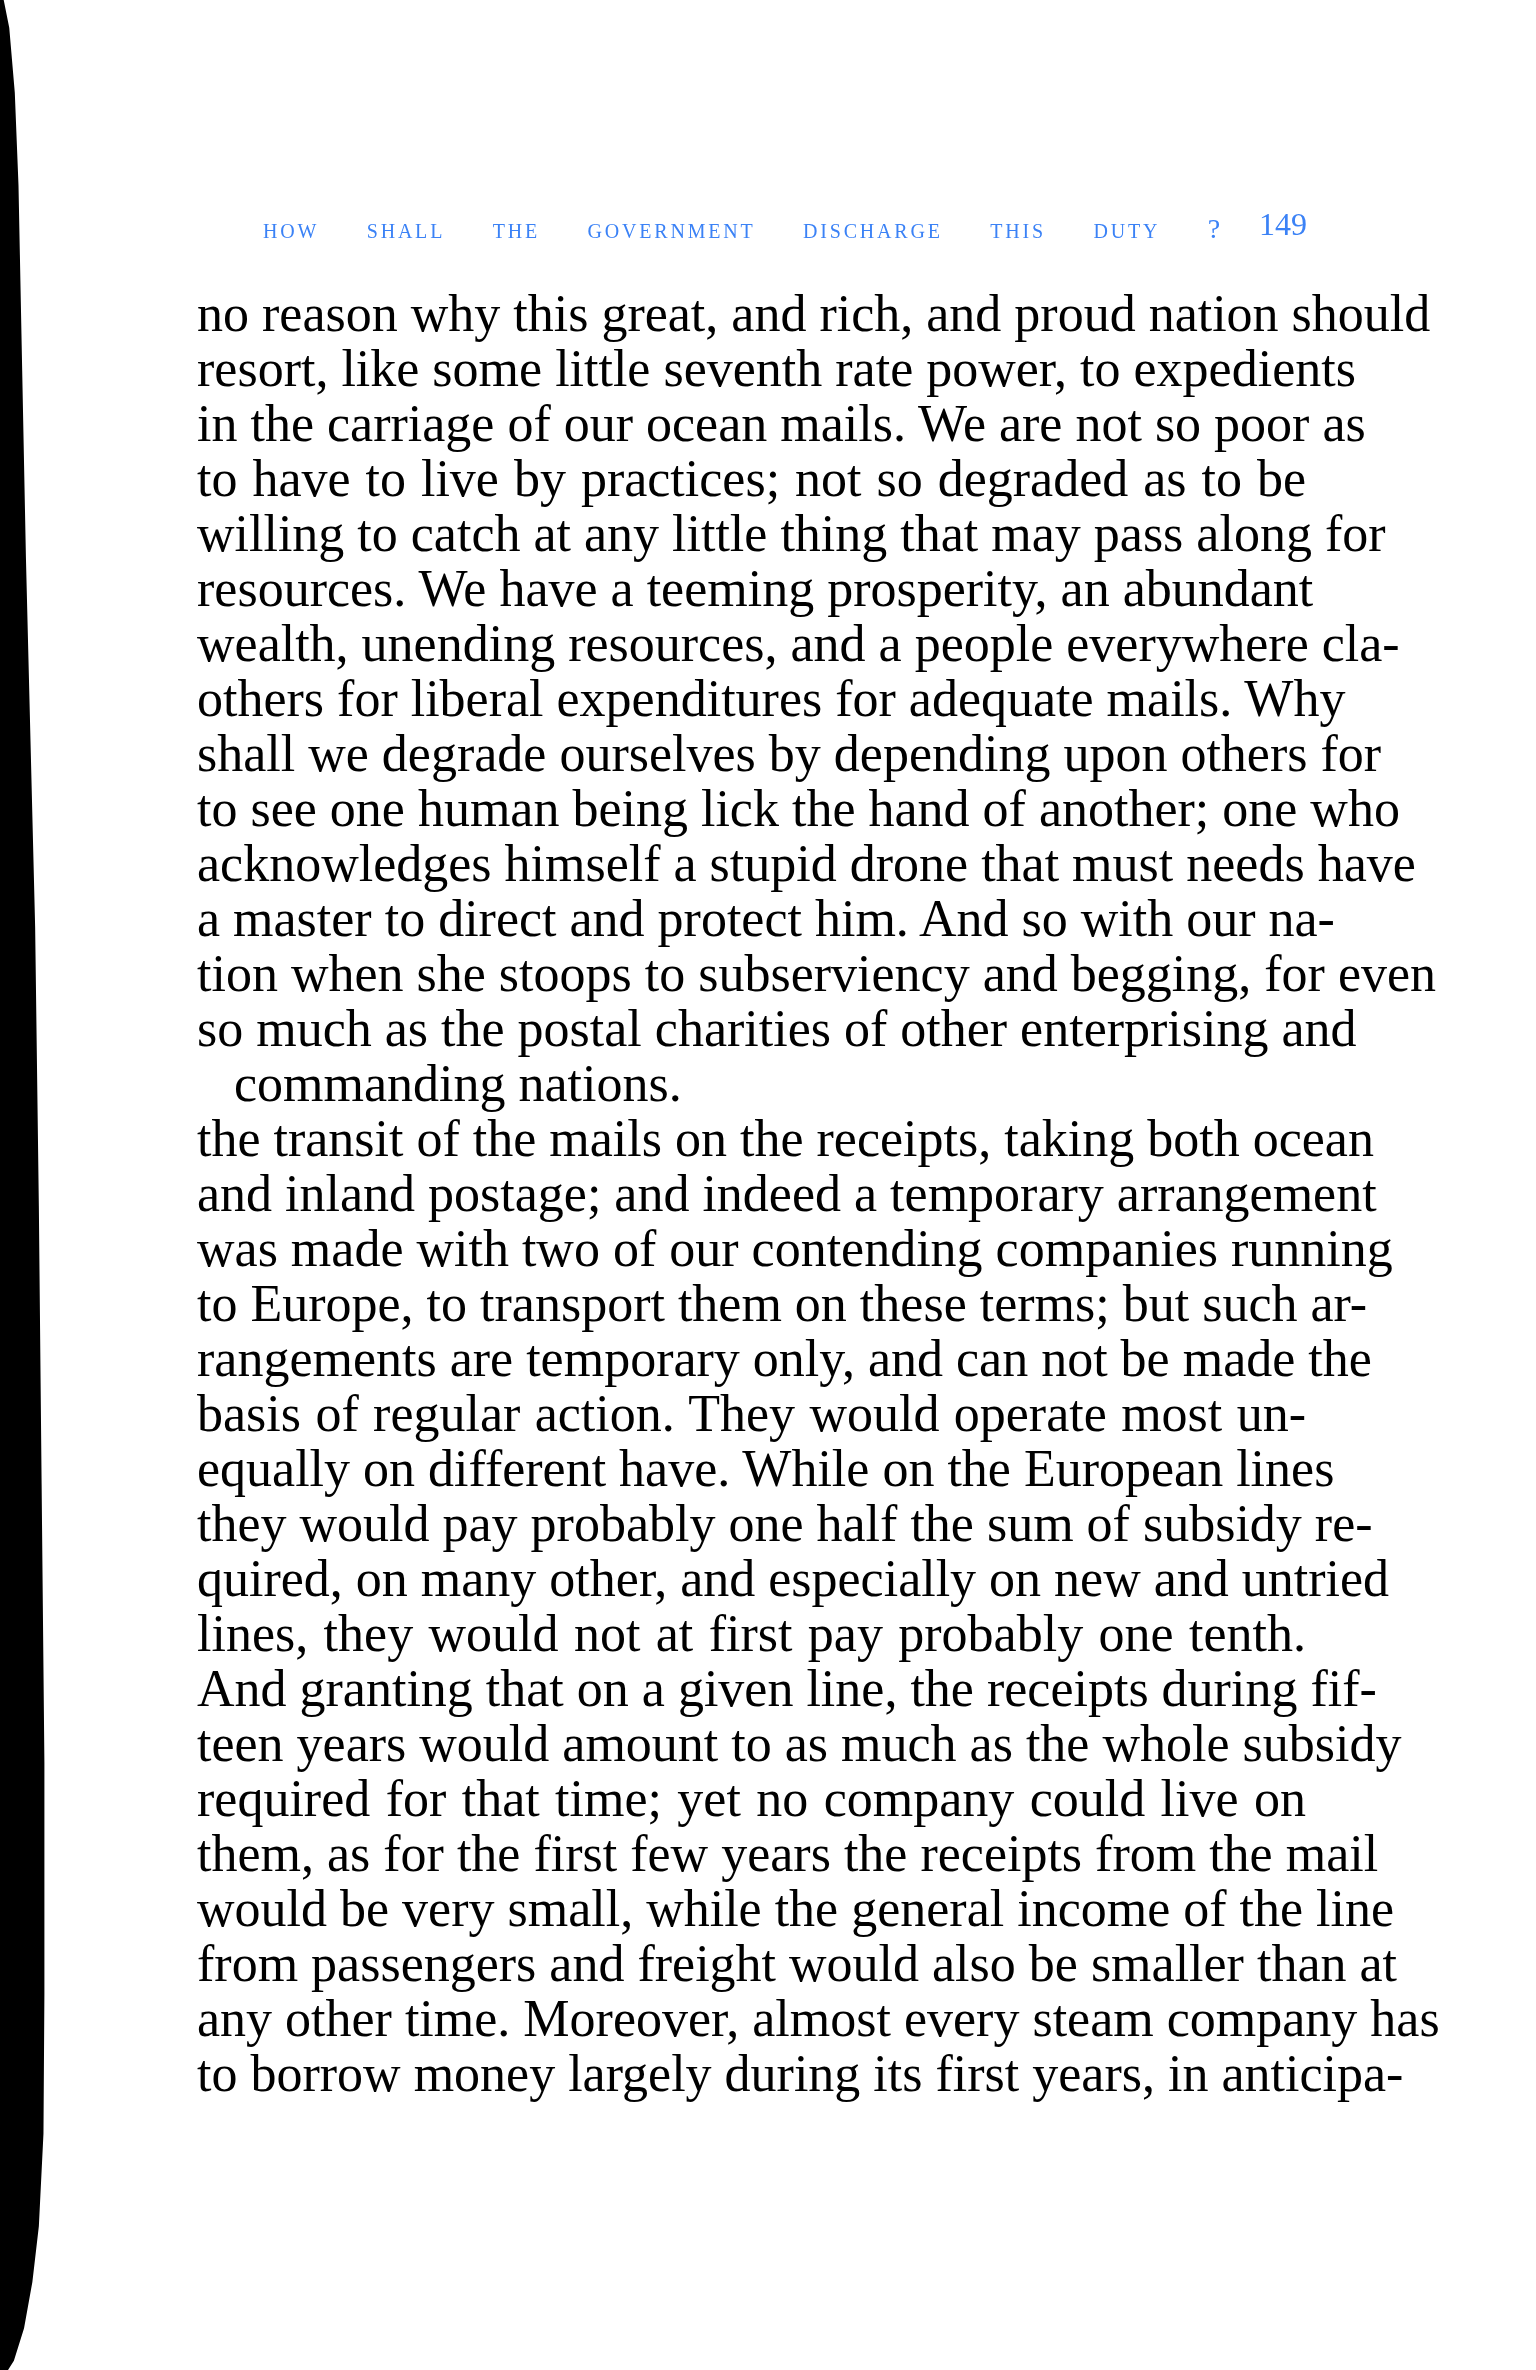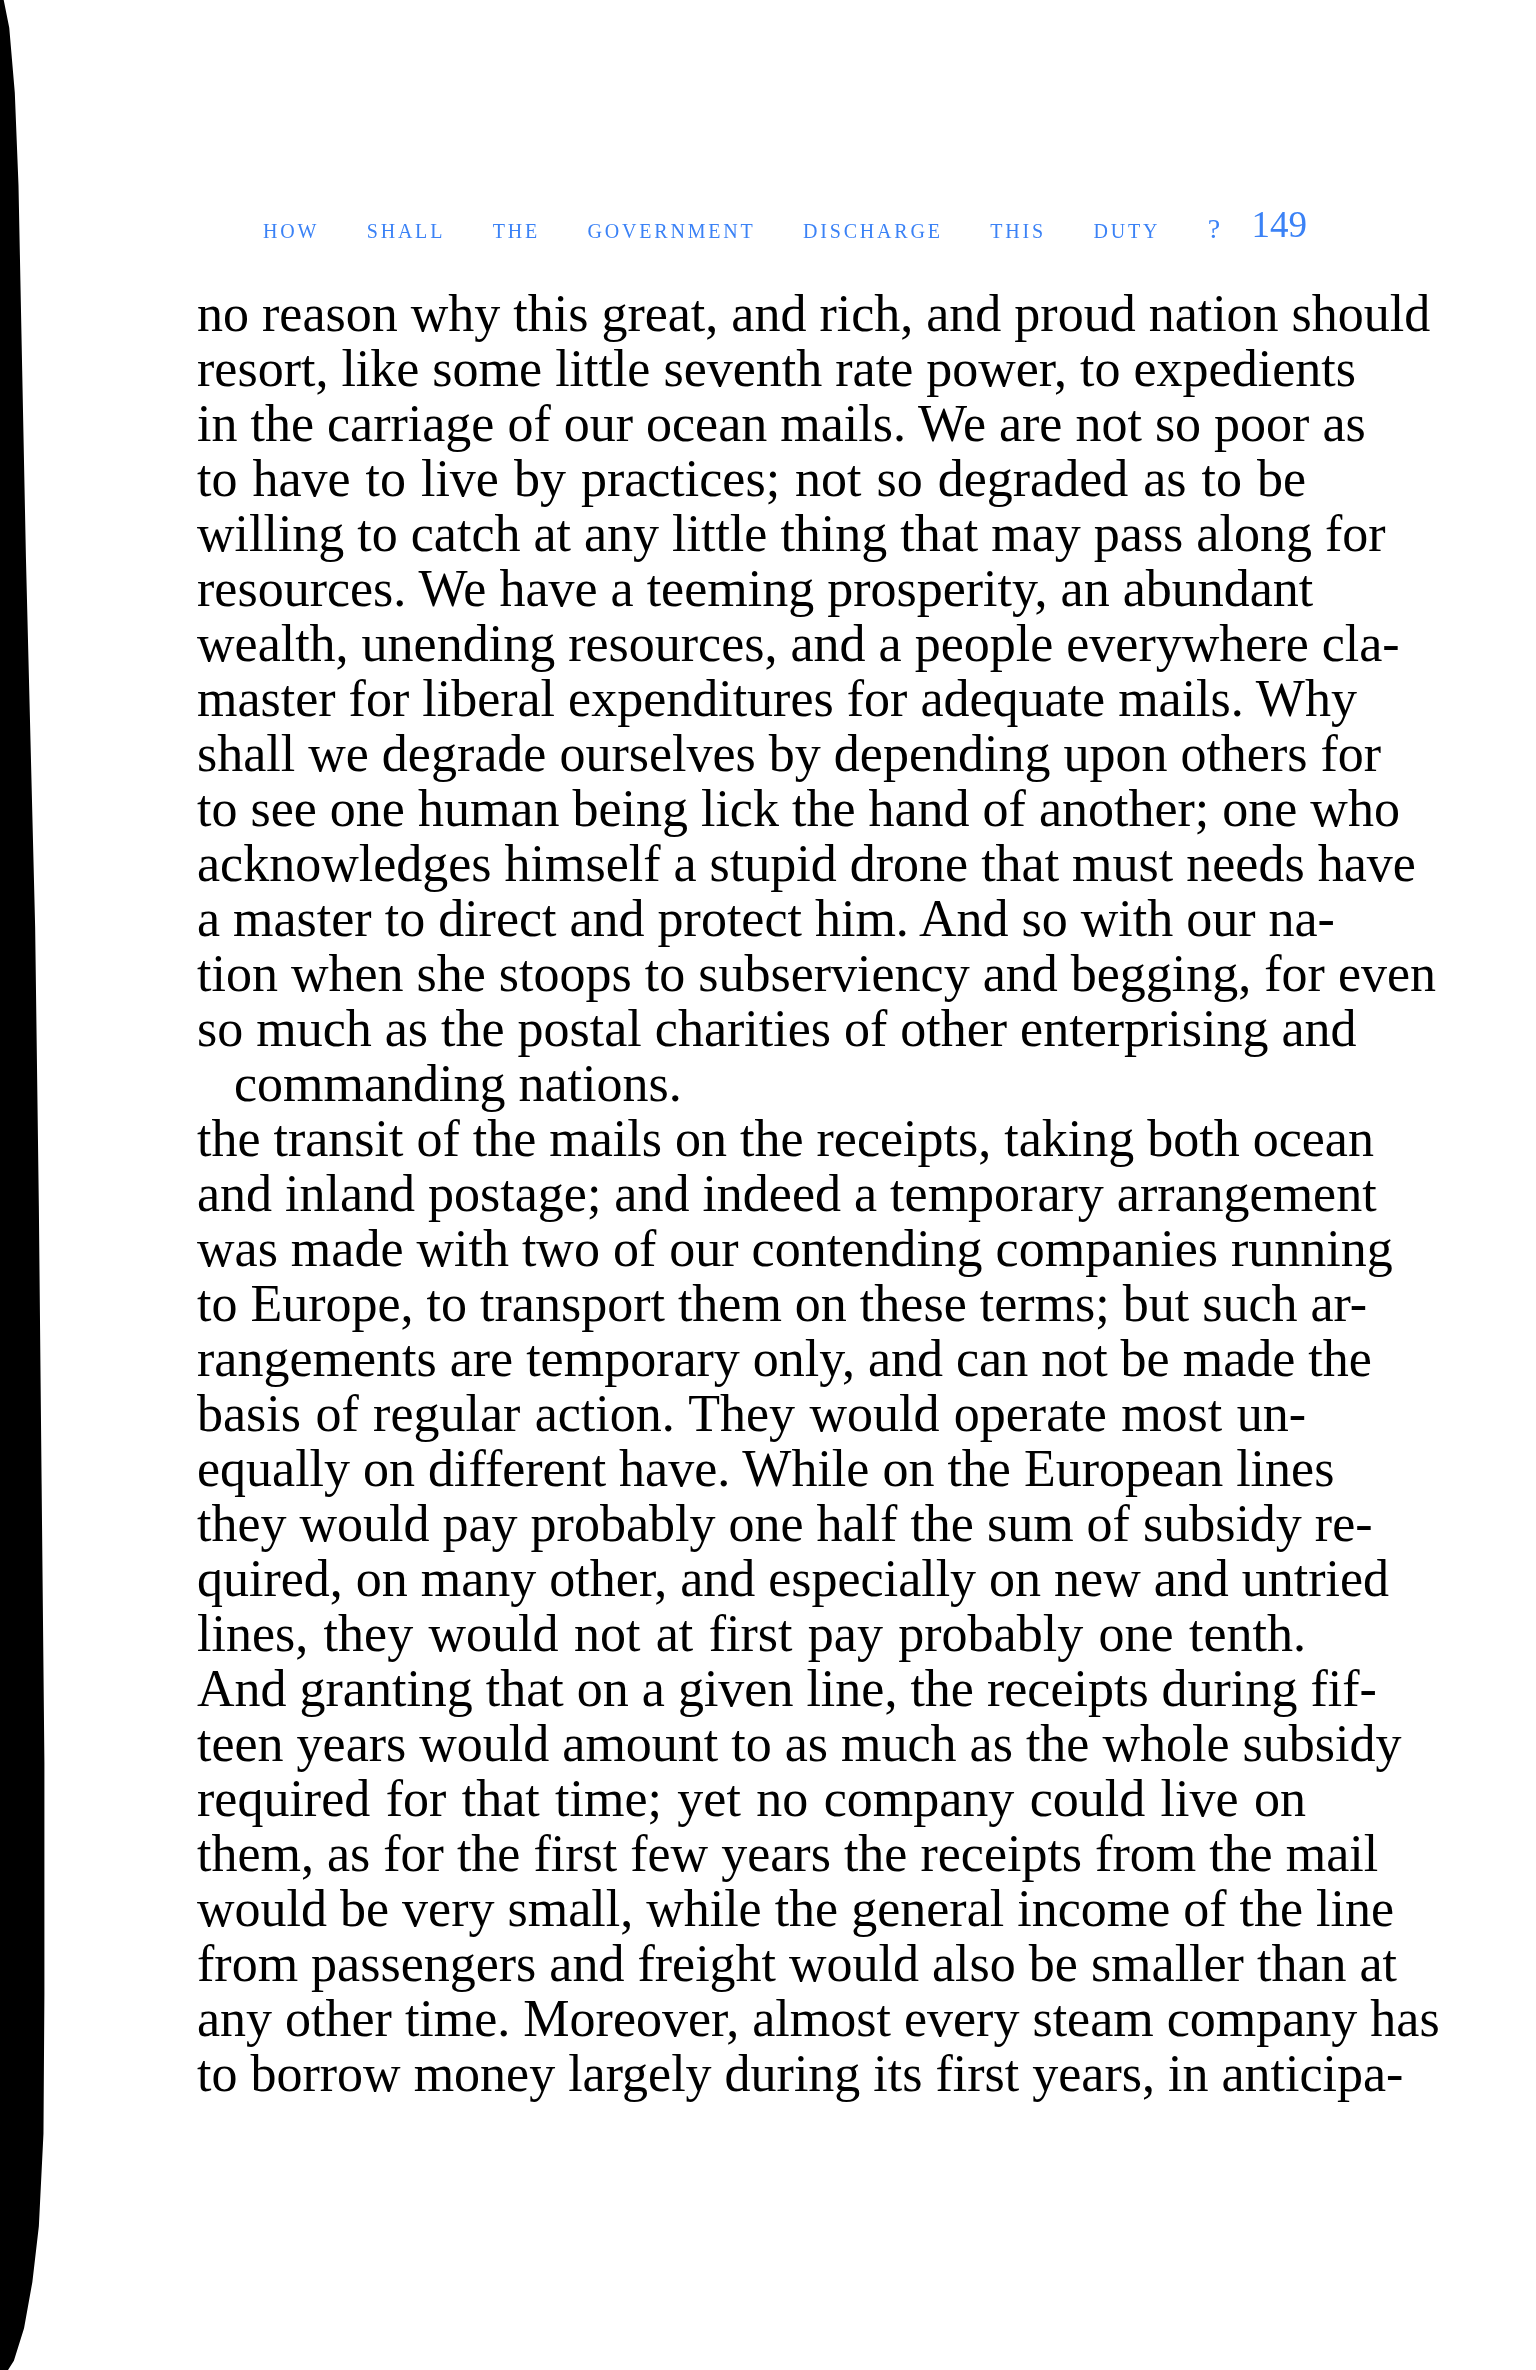--- a/index.html
+++ b/index.html
@@ -9,21 +9,21 @@
     position: absolute; left: 263px; top: 206px; width: 1044px; height: 37px;
     font-family: "Liberation Serif", "DejaVu Serif", serif; color: #3b82f6;
   }
   .running-title {
     position: absolute; left: 0; top: 7.4px; width: 960px;
     font-size: 28px; letter-spacing: 2.8px; font-variant: small-caps;
     text-transform: lowercase; white-space: nowrap;
     text-align: justify; text-align-last: justify;
   }
   .page-number {
-    position: absolute; right: 0; top: 0; font-size: 37px; line-height: 37px;
+    position: absolute; right: 0; top: 0; font-size: 32px; line-height: 37px;
   }
   .body-text {
     position: absolute; left: 197px; top: 286px; width: 1109px;
     font-family: "Liberation Serif", "DejaVu Serif", serif;
     font-size: 52px; line-height: 55px; color: #000;
   }
   .line {
     display: block; white-space: nowrap;
     text-align: justify; text-align-last: justify; height: 55px;
   }
@@ -44,21 +44,21 @@
 
 <div class="body-text" id="body-text">
     <div>
       <span class="line">no reason why this great, and rich, and proud nation should</span>
       <span class="line">resort, like some little seventh rate power, to expedients</span>
       <span class="line">in the carriage of our ocean mails. We are not so poor as</span>
       <span class="line">to have to live by practices; not so degraded as to be</span>
       <span class="line">willing to catch at any little thing that may pass along for</span>
       <span class="line">resources. We have a teeming prosperity, an abundant</span>
       <span class="line">wealth, unending resources, and a people everywhere cla-</span>
-      <span class="line">master for liberal expenditures for adequate mails. Why</span>
+      <span class="line">others for liberal expenditures for adequate mails. Why</span>
       <span class="line">shall we degrade ourselves by depending upon others for</span>
       <span class="line">to see one human being lick the hand of another; one who</span>
       <span class="line">acknowledges himself a stupid drone that must needs have</span>
       <span class="line">a master to direct and protect him. And so with our na-</span>
       <span class="line">tion when she stoops to subserviency and begging, for even</span>
       <span class="line">so much as the postal charities of other enterprising and</span>
       <span class="line last">commanding nations.</span>
     </div>
     <div>
       <span class="line">the transit of the mails on the receipts, taking both ocean</span>

